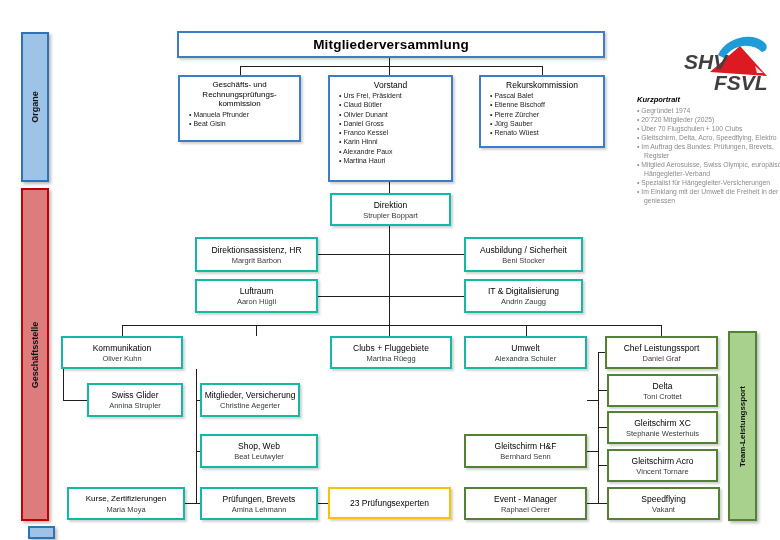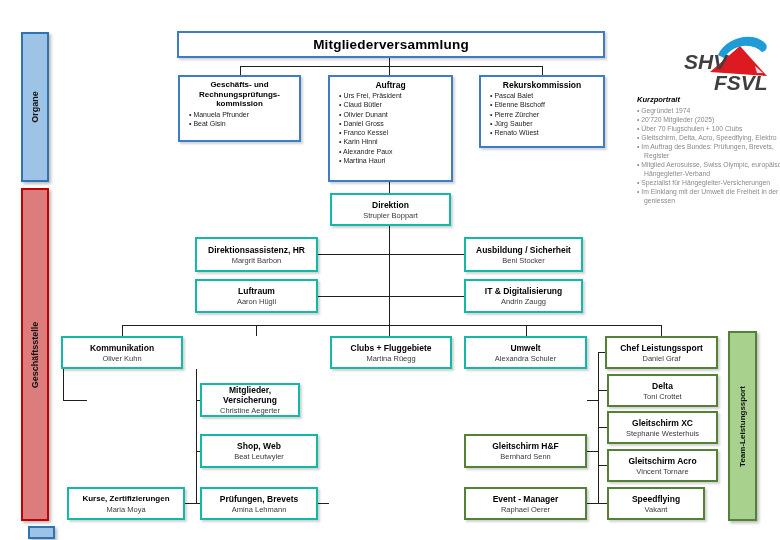--- a/index.html
+++ b/index.html
@@ -16,21 +16,21 @@
 
   
   .box { position:absolute; background:#fff; display:flex; flex-direction:column;
          justify-content:center; align-items:center; text-align:center;
          box-shadow:1.5px 1.5px 2px rgba(0,0,0,.18); padding:2px 2px; }
   .box.blue   { border:2px solid #3D7CC9; }
   .box.red    { border:2px solid #14b8a6; }
   .box.green  { border:2px solid #538135; }
   .box.yellow { border:2px solid #FFC000; }
   .box.listbox { justify-content:flex-start; padding-top:3px; }
-  .bt { font-weight:bold; font-size:8.5px; line-height:10px; color:#000; }
+  .bt { font-weight:normal; font-size:8.5px; line-height:10px; color:#000; }
   .bn { font-size:7.5px; line-height:9px; color:#3a3a3a; margin-top:1px; }
   .members { width:100%; text-align:left; padding-left:7px; margin-top:1px; }
   .members div { font-size:7px; line-height:9.3px; color:#222; white-space:nowrap; }
   .top-title { font-weight:bold; font-size:13.5px; letter-spacing:.2px; }
 
   
   .ln { position:absolute; background:#1f1f1f; }
 
   
   .kurz { position:absolute; left:604px; top:95px; width:162px;margin-left:33px; }
@@ -118,21 +118,21 @@
 
   <div class="box blue listbox" style="left:178px;top:75px;width:123px;height:67px">
     <div class="bt" style="font-size:8px;line-height:9.5px">Geschäfts- und Rechnungsprüfungs-kommission</div>
     <div class="members">
         <div>• Manuela Pfrunder</div>
         <div>• Beat Gisin</div>
       </div>
   </div>
 
   <div class="box blue listbox" style="left:328px;top:75px;width:125px;height:107px">
-    <div class="bt">Auftrag</div>
+    <div class="bt">Vorstand</div>
     <div class="members">
         <div>• Urs Frei, Präsident</div>
         <div>• Claud Bütler</div>
         <div>• Olivier Dunant</div>
         <div>• Daniel Gross</div>
         <div>• Franco Kessel</div>
         <div>• Karin Hinni</div>
         <div>• Alexandre Paux</div>
         <div>• Martina Hauri</div>
       </div>
@@ -183,20 +183,24 @@
   <div class="box red" style="left:330px;top:336px;width:122px;height:33px">
     <div class="bt">Clubs + Fluggebiete</div>
     <div class="bn">Martina Rüegg</div>
   </div>
 
   <div class="box red" style="left:464px;top:336px;width:123px;height:33px">
     <div class="bt">Umwelt</div>
     <div class="bn">Alexandra Schuler</div>
   </div>
 
+  <div class="box red" style="left:87px;top:383px;width:96px;height:34px">
+    <div class="bt">Swiss Glider</div>
+    <div class="bn">Annina Strupler</div>
+  </div>
 
   <div class="box red" style="left:200px;top:383px;width:100px;height:34px">
     <div class="bt">Mitglieder, Versicherung</div>
     <div class="bn">Christine Aegerter</div>
   </div>
 
   <div class="box red" style="left:200px;top:434px;width:118px;height:34px">
     <div class="bt">Shop, Web</div>
     <div class="bn">Beat Leutwyler</div>
   </div>
@@ -204,20 +208,23 @@
   <div class="box red" style="left:67px;top:487px;width:118px;height:33px">
     <div class="bt" style="font-size:8px">Kurse, Zertifizierungen</div>
     <div class="bn">Maria Moya</div>
   </div>
 
   <div class="box red" style="left:200px;top:487px;width:118px;height:33px">
     <div class="bt">Prüfungen, Brevets</div>
     <div class="bn">Amina Lehmann</div>
   </div>
 
+  <div class="box yellow" style="left:328px;top:487px;width:123px;height:32px">
+    <div class="bt">23 Prüfungsexperten</div>
+  </div>
 
   <div class="box green" style="left:605px;top:336px;width:113px;height:33px">
     <div class="bt">Chef Leistungssport</div>
     <div class="bn">Daniel Graf</div>
   </div>
 
 
   <div class="box green" style="left:607px;top:374px;width:111px;height:33px">
     <div class="bt">Delta</div>
     <div class="bn">Toni Crottet</div>
@@ -236,18 +243,18 @@
   <div class="box green" style="left:607px;top:449px;width:111px;height:33px">
     <div class="bt">Gleitschirm Acro</div>
     <div class="bn">Vincent Tornare</div>
   </div>
 
   <div class="box green" style="left:464px;top:487px;width:123px;height:33px">
     <div class="bt">Event - Manager</div>
     <div class="bn">Raphael Oerer</div>
   </div>
 
-  <div class="box green" style="left:607px;top:487px;width:98px;height:33px">
+  <div class="box green" style="left:607px;top:487px;width:113px;height:33px">
     <div class="bt">Speedflying</div>
     <div class="bn">Vakant</div>
   </div>
 
 </div>
 
 </body></html>

